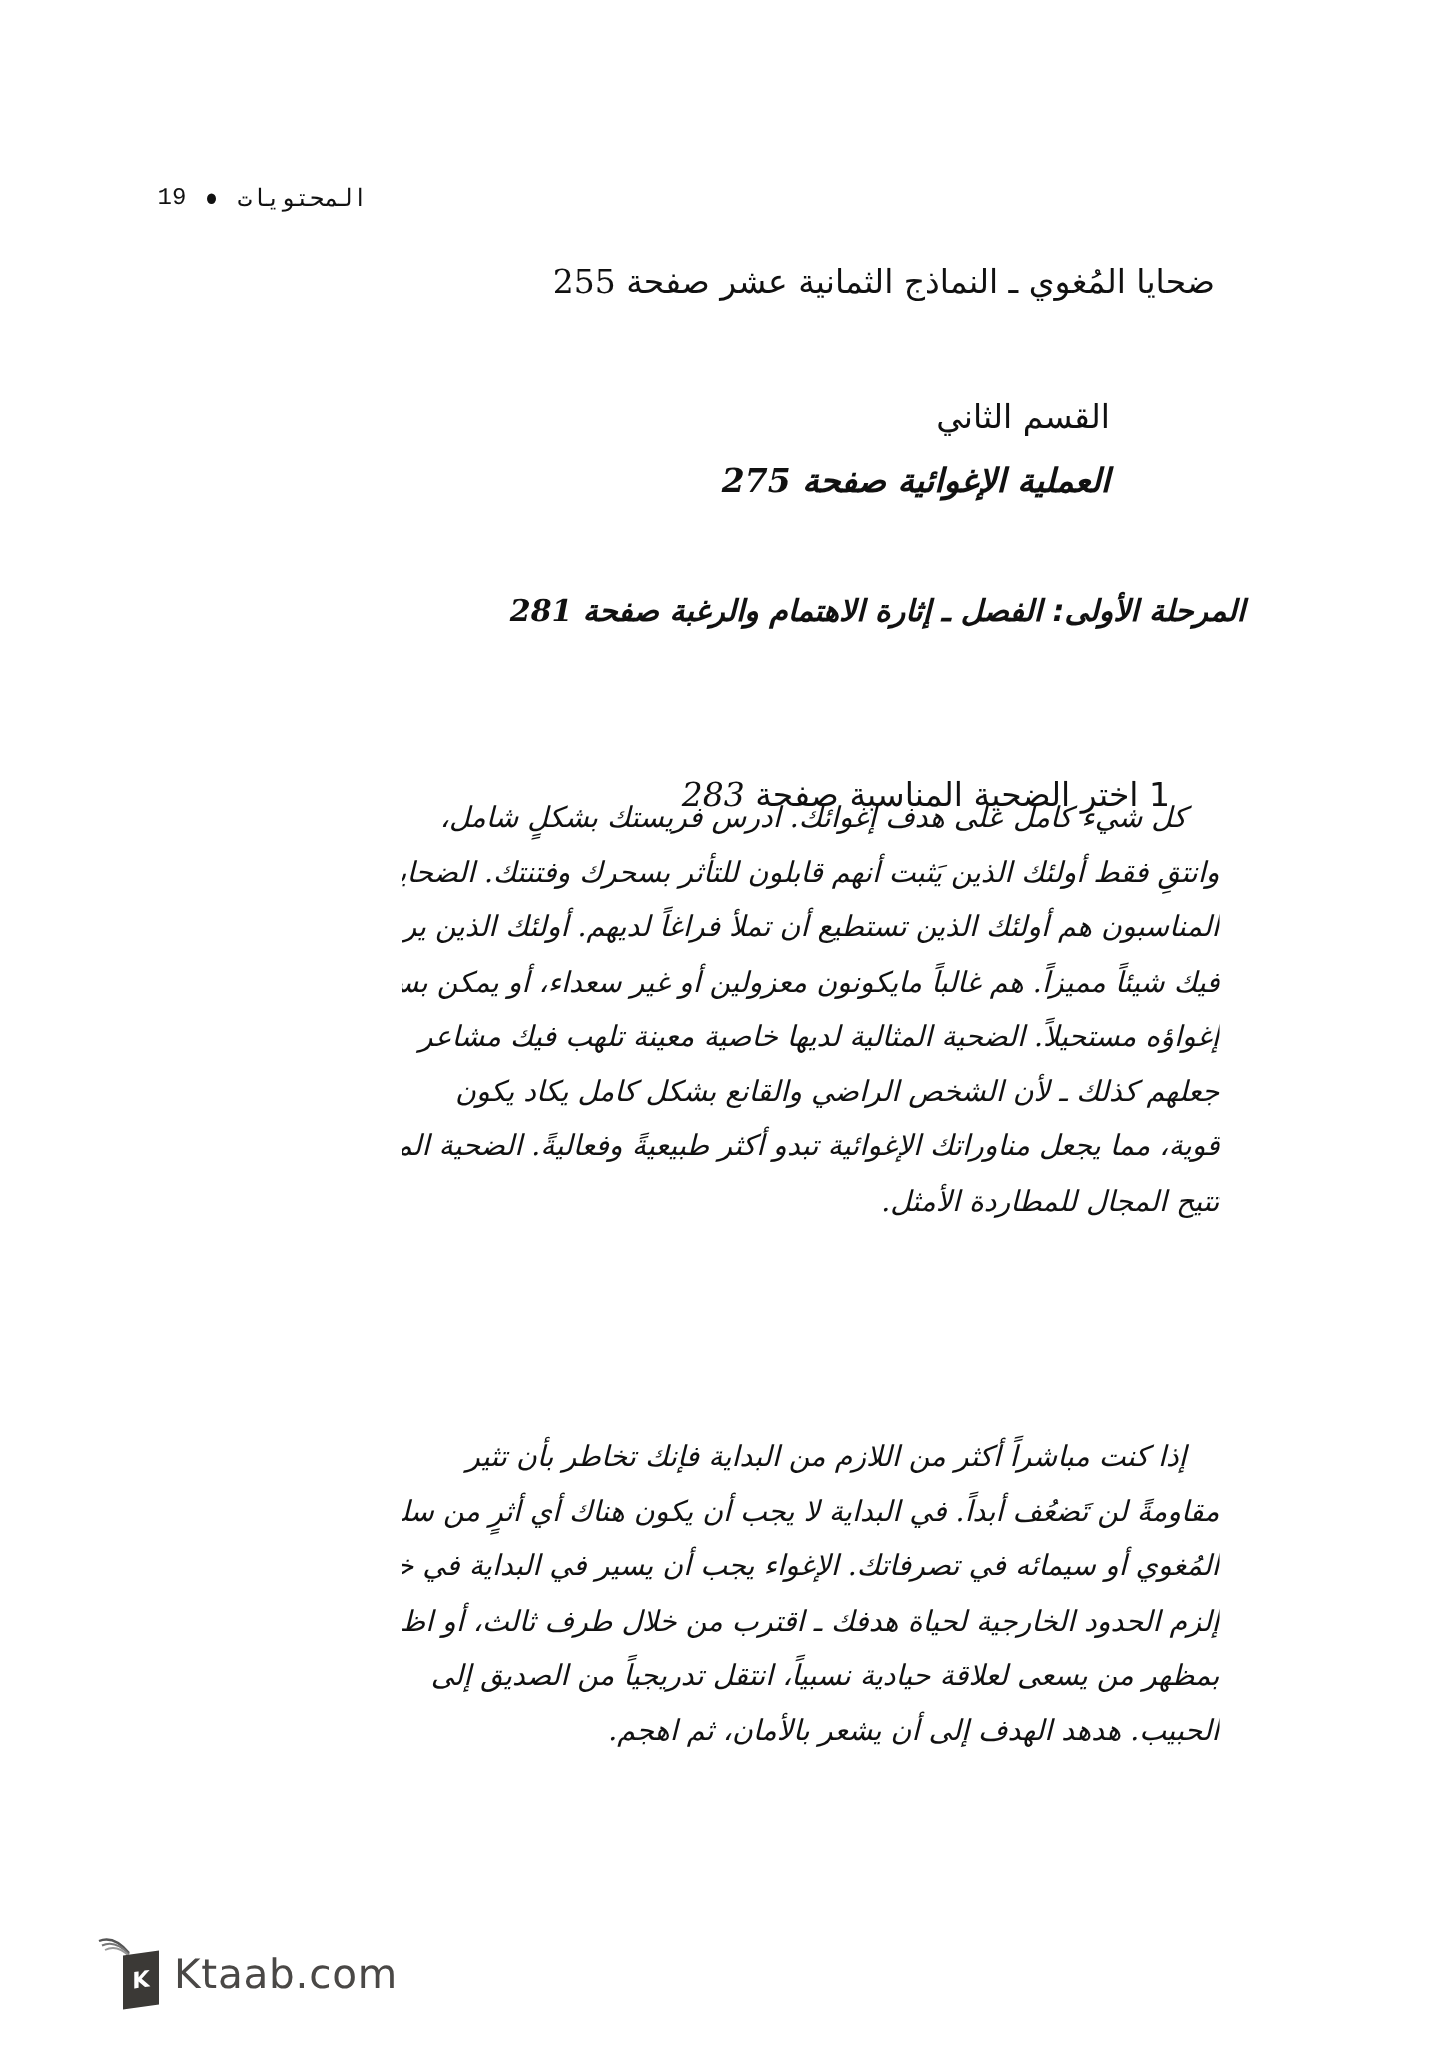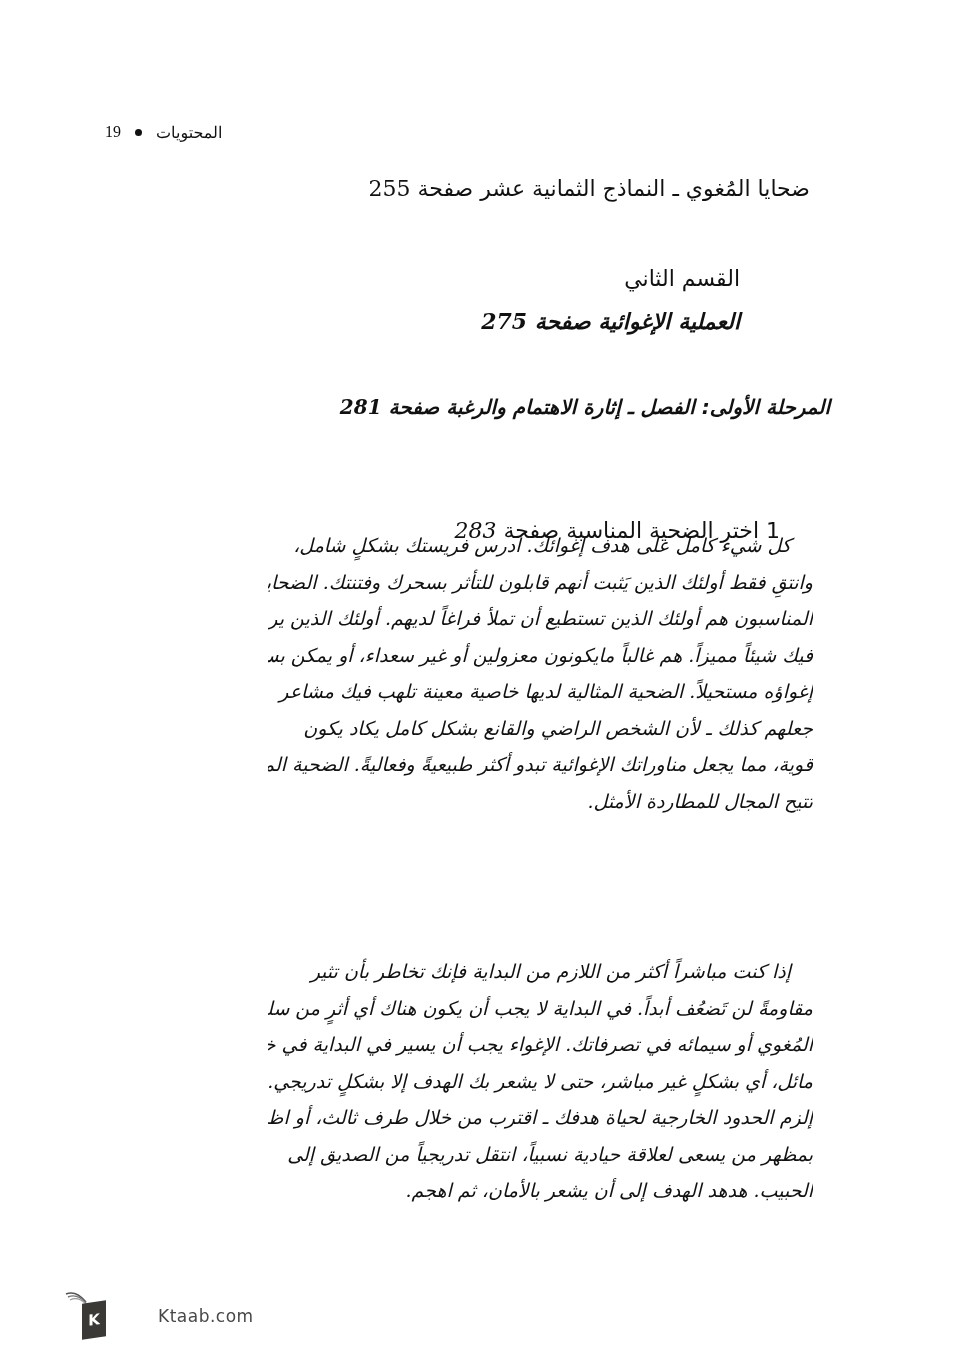--- a/index.html
+++ b/index.html
@@ -23,21 +23,21 @@
   .running-header {
     position: absolute;
     left: 105px;
     top: 118px;
     width: 140px;
     height: 28px;
     display: flex;
     direction: ltr;
     align-items: center;
     gap: 10px;
-    font-family: Liberation Serif, serif;
+    font-family: Liberation Mono, monospace;
     font-size: 16px;
   }
   .running-header .bullet {
     width: 7px; height: 7px; border-radius: 50%;
     background: #111;
     display: inline-block;
     margin: 0 4px;
   }
   .running-header .title { direction: rtl; font-size: 16px; }
 
@@ -119,24 +119,23 @@
     font-family: "DejaVu Sans", sans-serif;
     font-weight: bold;
     font-size: 15px;
     display: flex;
     align-items: center;
     justify-content: center;
     transform: skewY(-8deg);
   }
   .watermark .brand {
     font-family: "DejaVu Sans", sans-serif;
-    font-size: 17px;
+    font-size: 27px;
     color: #4a4846;
     letter-spacing: 0.5px;
-    margin-left: 42px;
   }
 </style>
 </head>
 <body>
 
 <div class="page">
 
   <div class="running-header">
     <span>19</span>
     <span class="bullet"></span>
@@ -175,21 +174,20 @@
     <span class="line">جعلهم كذلك ـ لأن الشخص الراضي والقانع بشكل كامل يكاد يكون</span>
     <span class="line">قوية، مما يجعل مناوراتك الإغوائية تبدو أكثر طبيعيةً وفعاليةً. الضحية المثالية</span>
     <span class="line">تتيح المجال للمطاردة الأمثل.</span>
   </div>
 
 
   <div id="para-2" class="body-text">
     <span class="line indent">إذا كنت مباشراً أكثر من اللازم من البداية فإنك تخاطر بأن تثير</span>
     <span class="line">مقاومةً لن تَضعُف أبداً. في البداية لا يجب أن يكون هناك أي أثرٍ من سلوك</span>
     <span class="line">المُغوي أو سيمائه في تصرفاتك. الإغواء يجب أن يسير في البداية في خط</span>
-    <span class="line">مائل، أي بشكلٍ غير مباشر، حتى لا يشعر بك الهدف إلا بشكلٍ تدريجي.</span>
     <span class="line">إلزم الحدود الخارجية لحياة هدفك ـ اقترب من خلال طرف ثالث، أو اظهرْ</span>
     <span class="line">بمظهر من يسعى لعلاقة حيادية نسبياً، انتقل تدريجياً من الصديق إلى</span>
     <span class="line">الحبيب. هدهد الهدف إلى أن يشعر بالأمان، ثم اهجم.</span>
   </div>
 
   <div class="watermark">
     <div class="book">
       <svg class="pages" viewBox="0 0 26 16">
         <path d="M2 4 Q12 0 22 12" stroke="#555" stroke-width="1.6" fill="none"></path>
         <path d="M4 7 Q13 3 22 13" stroke="#777" stroke-width="1.4" fill="none"></path>

